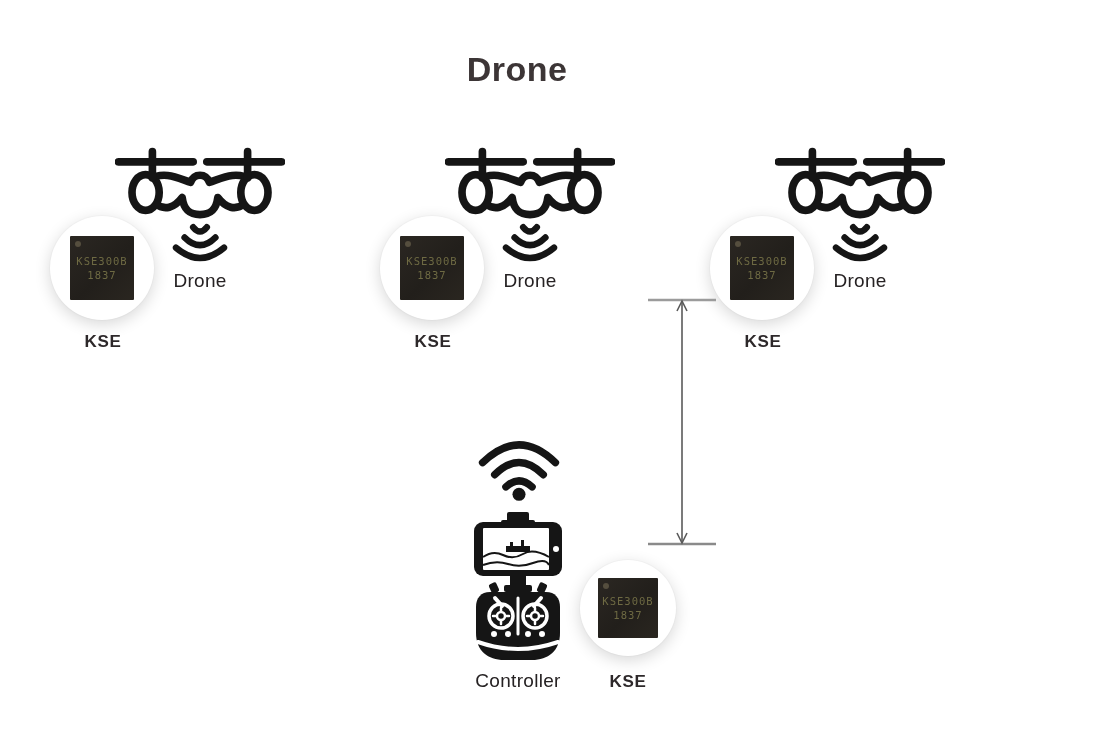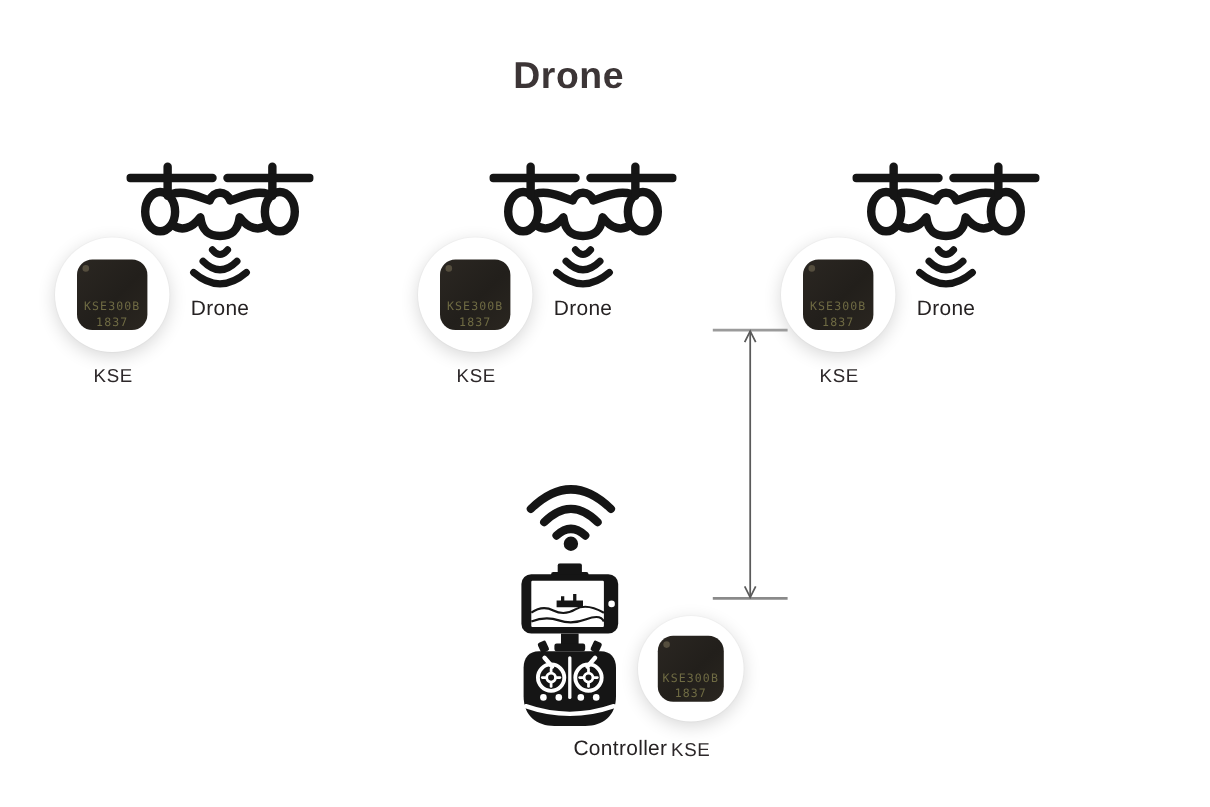--- a/index.html
+++ b/index.html
@@ -47,53 +47,53 @@
     border-radius: 50%;
     background: #ffffff;
     box-shadow: 0 4px 16px rgba(0,0,0,0.16), 0 0 0 1px rgba(0,0,0,0.02);
     display: flex; align-items: center; justify-content: center;
   }
   .drone-group .chip-circle { left: 10px; top: 76px; }
 
   .chip {
     position: relative;
     width: 64px; height: 64px;
-    border-radius: 14px;
+    border-radius: 1px;
     background: linear-gradient(135deg, #2b2722 0%, #221f1b 55%, #2a2620 100%);
     display: flex; flex-direction: column;
-    align-items: center; justify-content: flex-end;
+    align-items: center; justify-content: center;
     gap: 1px;
   }
   .chip .pin-dot {
     position: absolute; left: 5px; top: 5px;
     width: 6px; height: 6px; border-radius: 50%;
     background: #554e3e;
   }
   .chip .chip-line {
     font-family: "DejaVu Sans Mono", monospace;
     font-size: 10.5px;
     letter-spacing: 1px;
     color: #6e6a43;
     line-height: 13px;
   }
   .chip-caption {
     position: absolute;
     transform: translateX(-50%);
     font-size: 17px;
-    font-weight: 400;
+    font-weight: 700;
     color: #2d282a;
     letter-spacing: 0.6px;
     white-space: nowrap;
   }
   .drone-group .chip-caption { left: 63px; top: 192px; }
 
   .controller-group { position: absolute; left: 440px; top: 430px; width: 260px; height: 280px; }
   .wifi-svg       { position: absolute; left: 37px; top: 10px; width: 84px; height: 62px; }
   .controller-svg { position: absolute; left: 27px; top: 82px; width: 102px; height: 152px; }
-  .controller-group .unit-label   { left: 78px;  top: 240px; margin-left: 46px; }
+  .controller-group .unit-label   { left: 78px;  top: 240px; }
   .controller-group .chip-circle  { left: 140px; top: 130px; width: 96px; height: 96px; }
   .controller-group .chip-circle .chip { width: 60px; height: 60px; }
   .controller-group .chip-caption { left: 188px; top: 242px; }
 
   .dim-svg { position: absolute; left: 646px; top: 292px; width: 72px; height: 260px; }
   .annotation-text {
     position: absolute; left: 694px; top: 406px;
     font-size: 17.5px;
     font-weight: 700;
     color: #3b3637;

